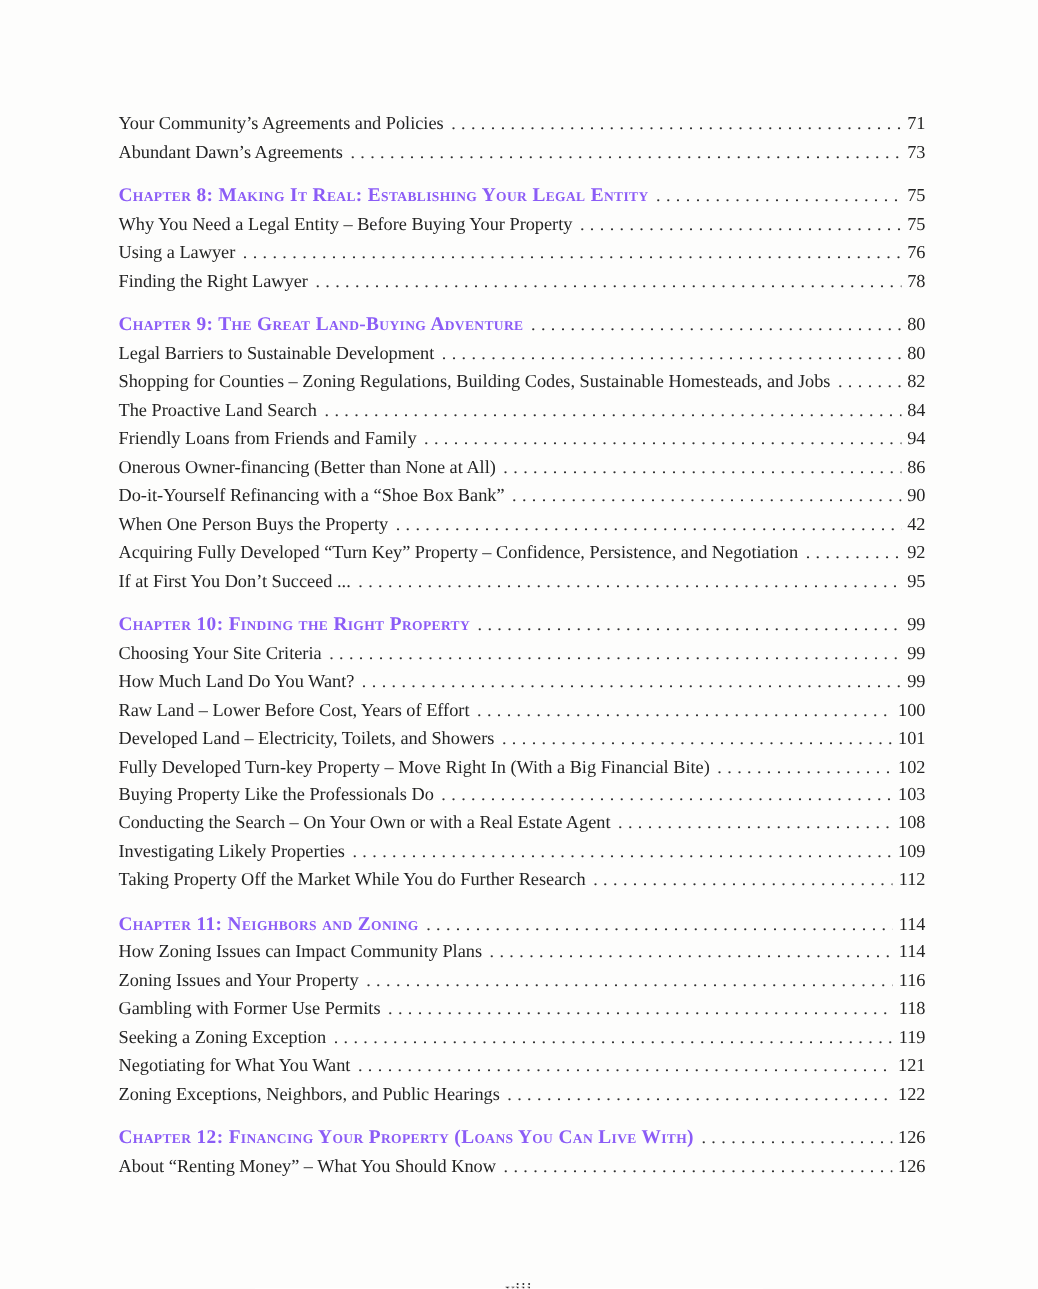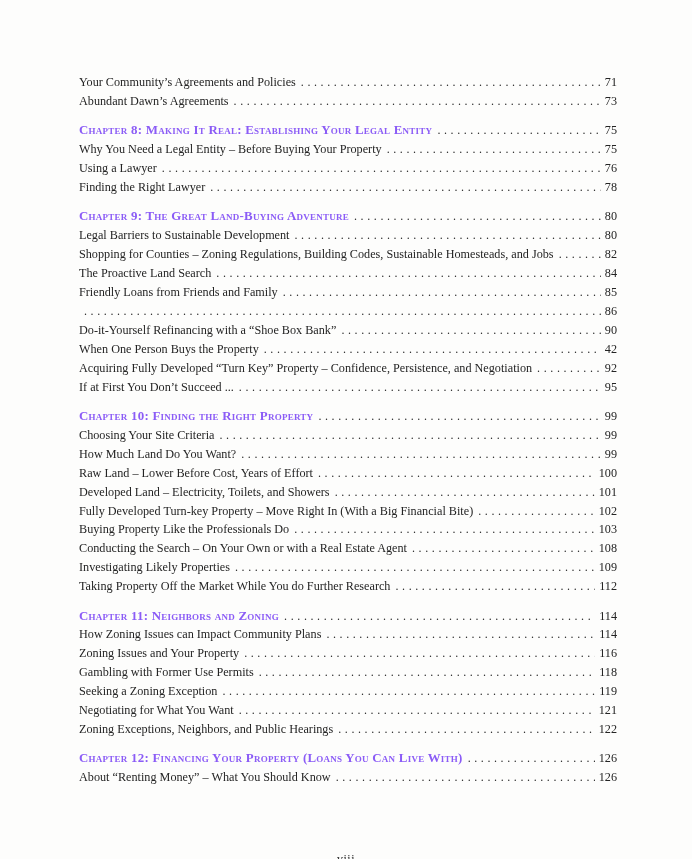--- a/index.html
+++ b/index.html
@@ -134,24 +134,25 @@
 
   <div class="row section">
     <span class="label">The Proactive Land Search</span>
     <span class="dots"></span>
     <span class="pagenum">84</span>
   </div>
 
   <div class="row section">
     <span class="label">Friendly Loans from Friends and Family</span>
     <span class="dots"></span>
-    <span class="pagenum">85</span>
-  </div>
-
-  <div class="row section">
+    <span class="pagenum">94</span>
+  </div>
+
+  <div class="row section">
+    <span class="label">Onerous Owner-financing (Better than None at All)</span>
     <span class="dots"></span>
     <span class="pagenum">86</span>
   </div>
 
   <div class="row section">
     <span class="label">Do-it-Yourself Refinancing with a “Shoe Box Bank”</span>
     <span class="dots"></span>
     <span class="pagenum">90</span>
   </div>
 

